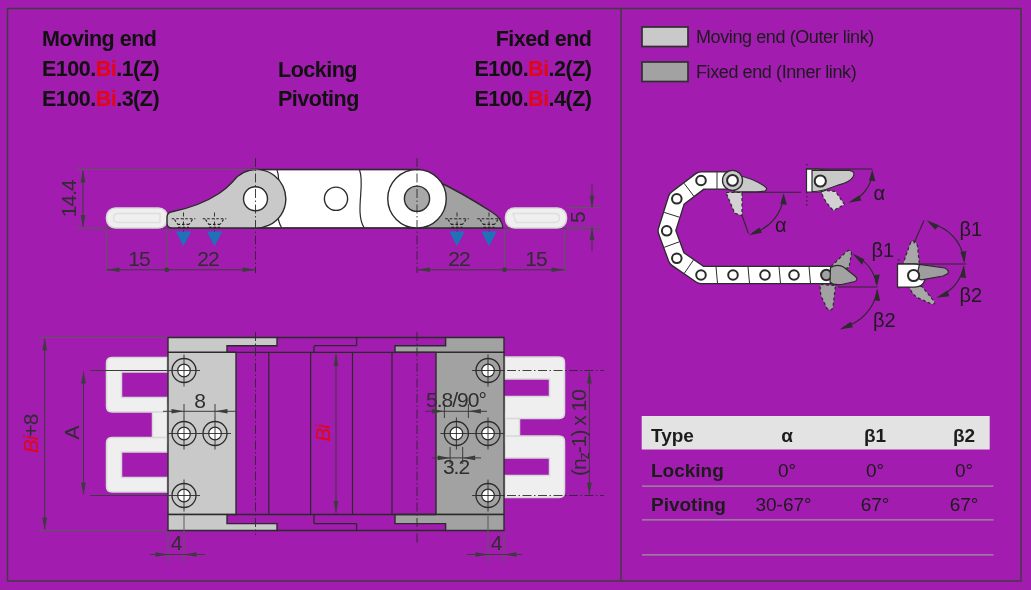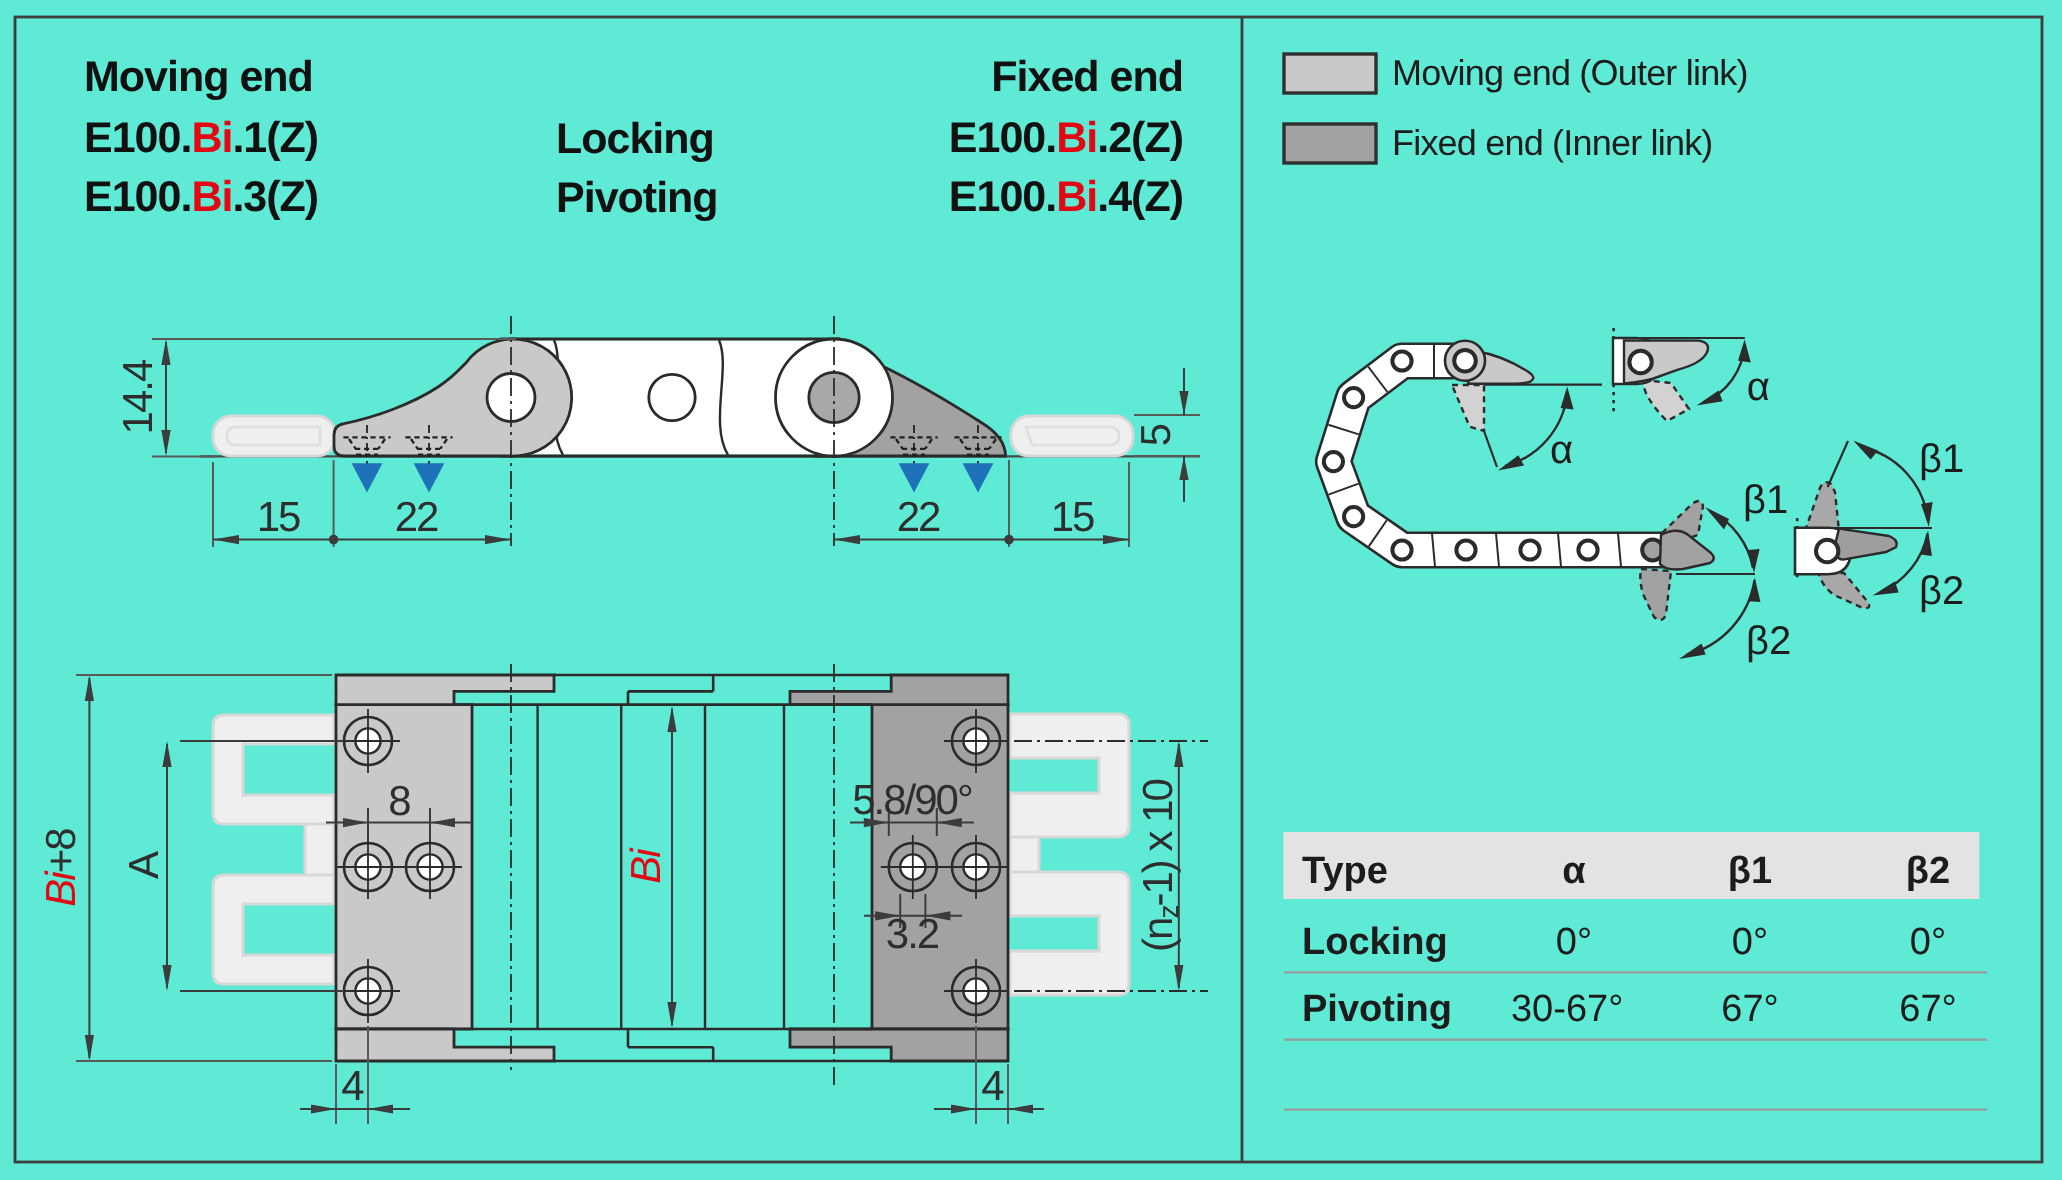--- a/index.html
+++ b/index.html
@@ -1,16 +1,16 @@
 <!DOCTYPE html>
 <html><head>
 <meta charset="utf-8">
 <style>
   html,body{margin:0;padding:0;background:#fff;}
-  #page{position:relative;width:1031px;height:590px;background:#5eead4;overflow:hidden;
+  #page{position:relative;width:1031px;height:590px;background:#a21caf;overflow:hidden;
     font-family:"Liberation Sans",sans-serif;}
   svg text{font-family:"Liberation Sans",sans-serif;fill:#1c1c1c;}
   .dimtxt{font-size:21px;letter-spacing:-1px;fill:#2e2e2e;}
   .hdr{font-size:21.5px;font-weight:bold;fill:#111;letter-spacing:-0.5px;}
   .red{fill:#e30613;}
 </style>
 </head>
 <body>
 <div id="page">
 <svg width="1031" height="590" viewBox="0 0 1031 590">

